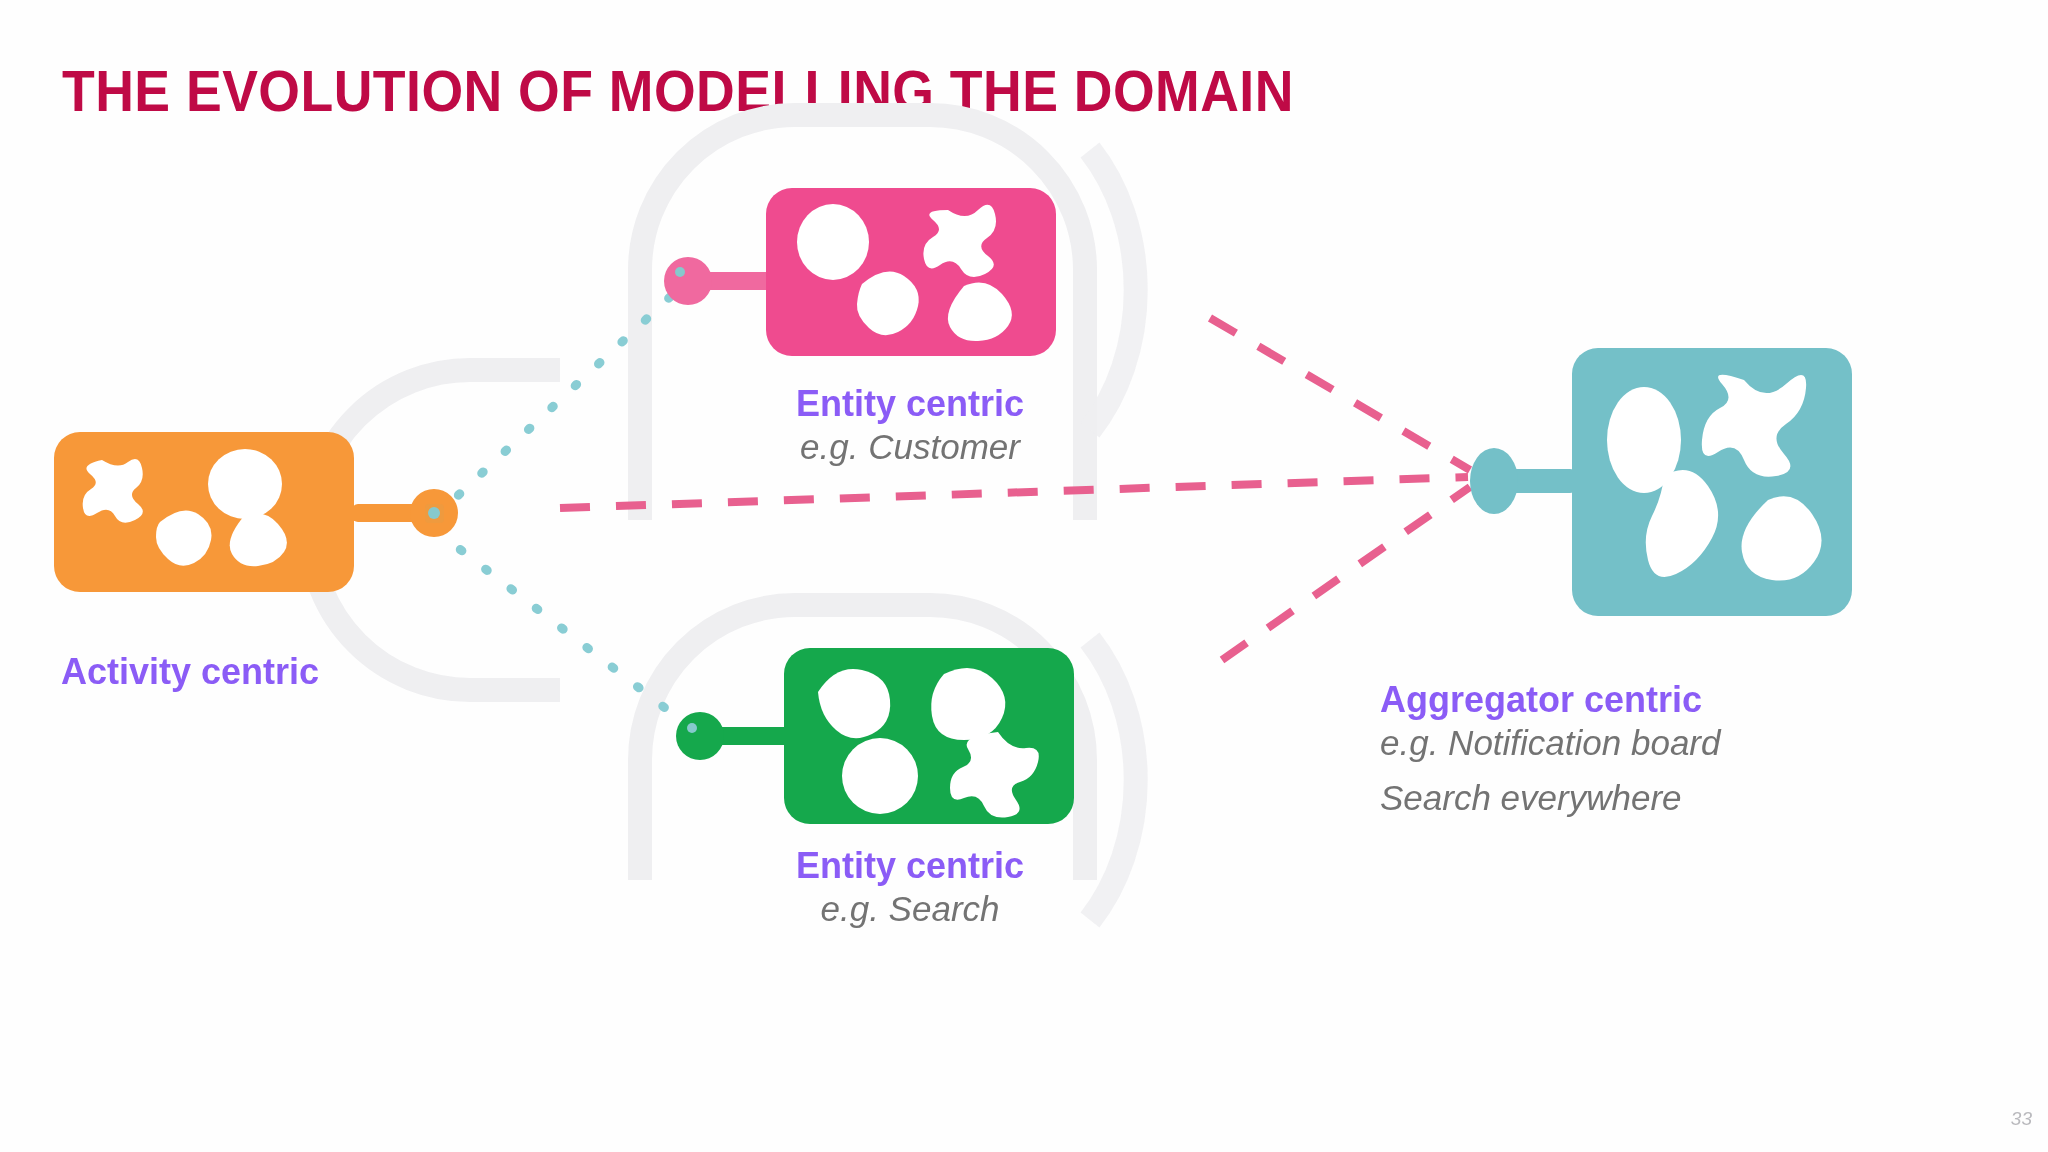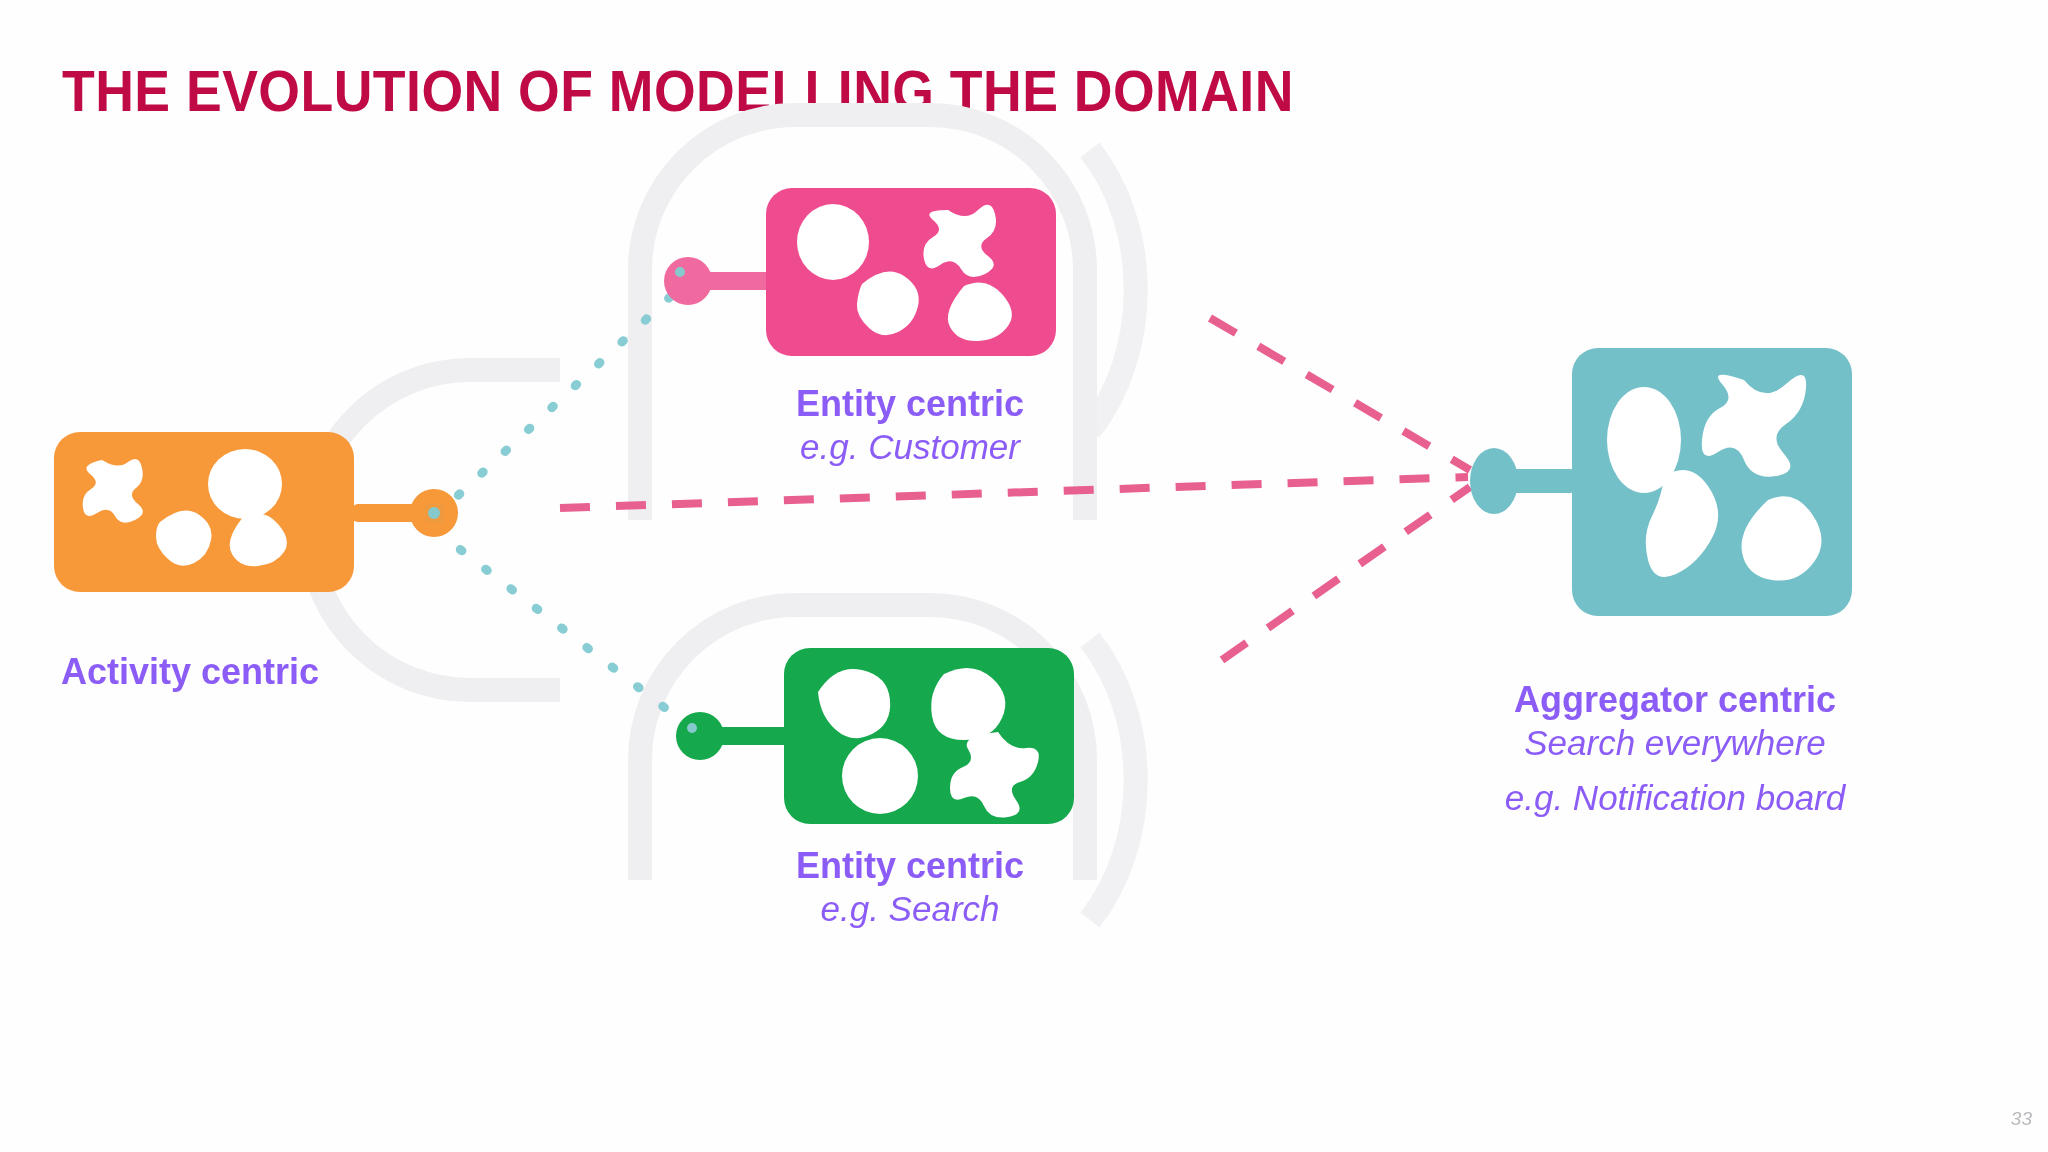--- a/index.html
+++ b/index.html
@@ -60,27 +60,27 @@
   .label-title {
     font-size: 36px;
     font-weight: 700;
     color: #8b5cf6;
     white-space: nowrap;
   }
   .label-sub {
     font-size: 35px;
     font-style: italic;
     font-weight: 400;
-    color: #8b5cf6;
+    color: #737373;
     white-space: nowrap;
   }
   .label-sub + .label-sub { margin-top: 12px; }
 
   .ta-center { text-align: center; }
-  .ta-right  { text-align: center; }
+  .ta-right  { text-align: left; }
 
   
   .page-num {
     position: absolute;
     right: 16px;
     bottom: 22px;
     font-size: 19px;
     font-style: italic;
     color: #b9b9bd;
     z-index: 8;
@@ -197,19 +197,19 @@
     <div class="label-sub">e.g. Customer</div>
   </div>
 
   <div class="label-block ta-center" style="left:730px; top:844px; width:360px;">
     <div class="label-title">Entity centric</div>
     <div class="label-sub">e.g. Search</div>
   </div>
 
   <div class="label-block ta-right" style="left:1380px; top:678px; width:590px;">
     <div class="label-title">Aggregator centric</div>
+    <div class="label-sub">e.g. Notification board</div>
     <div class="label-sub">Search everywhere</div>
-    <div class="label-sub">e.g. Notification board</div>
   </div>
 
   <div class="page-num">33</div>
 
 </div>
 
 </body></html>

